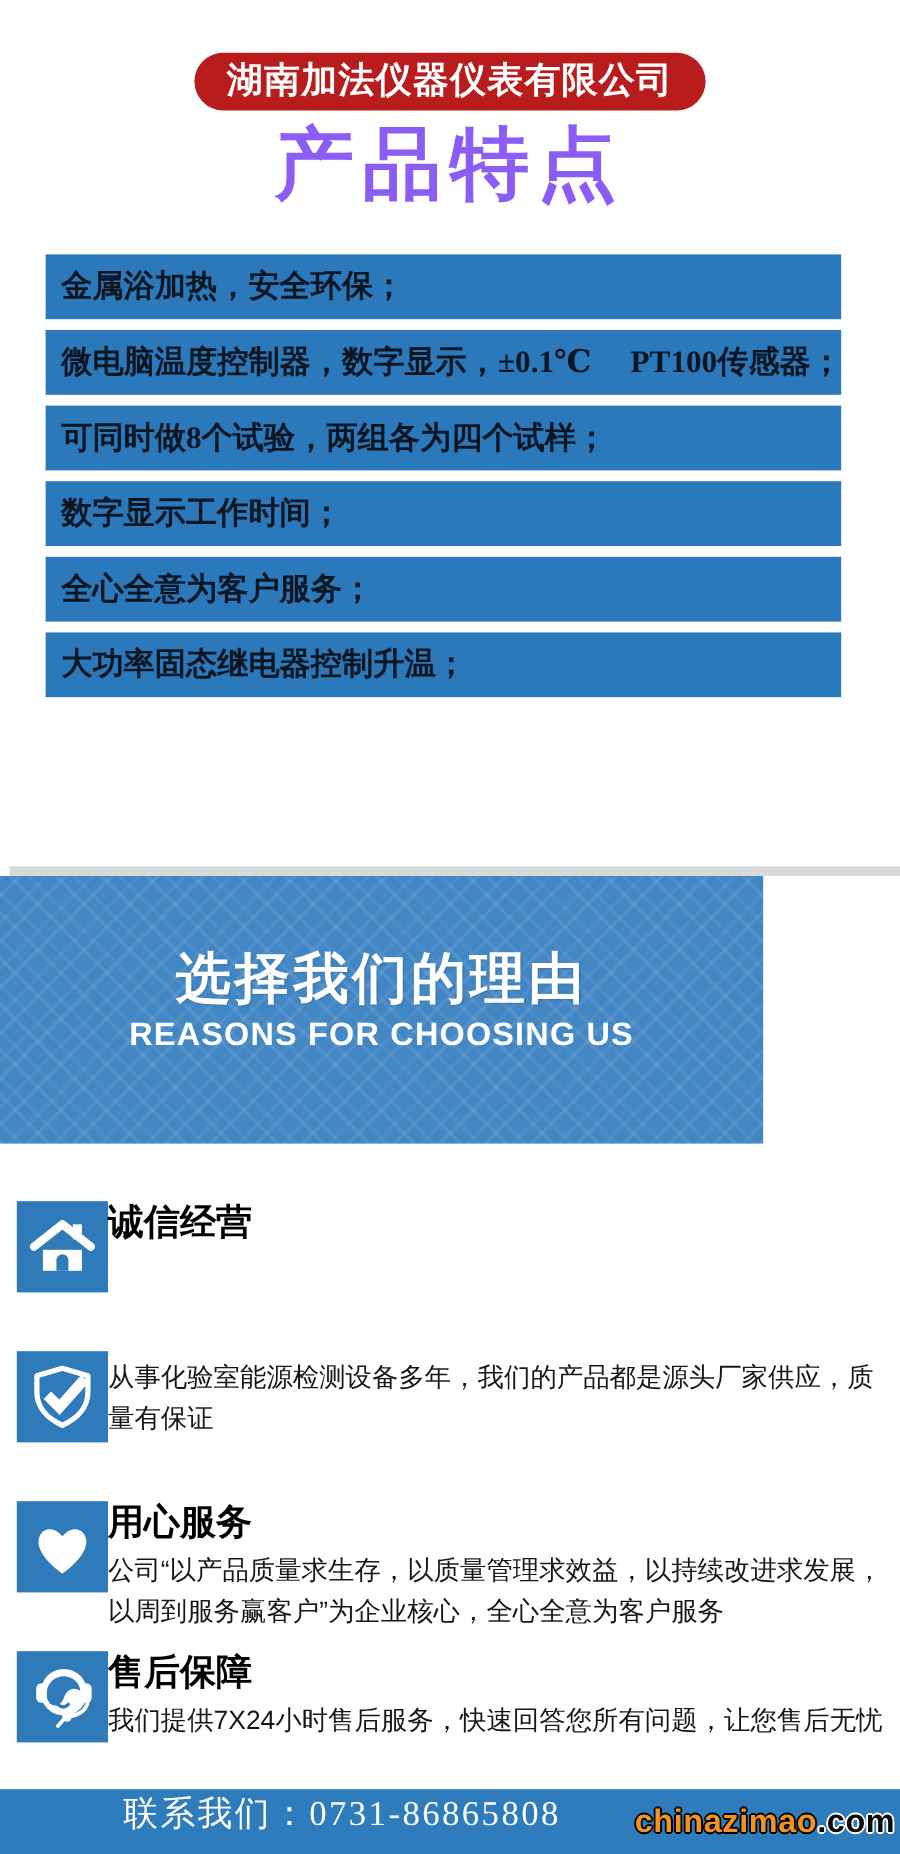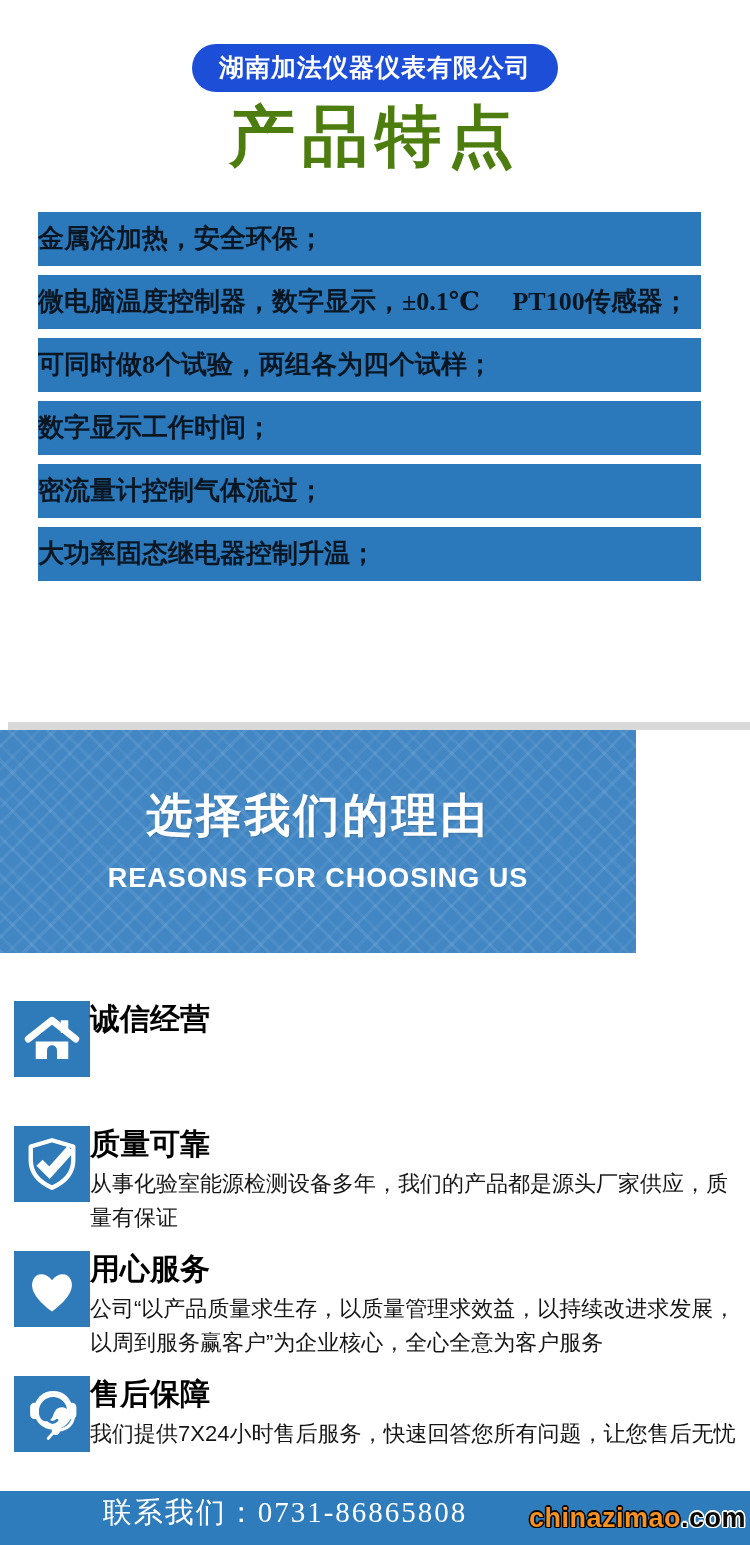--- a/index.html
+++ b/index.html
@@ -10,46 +10,47 @@
     background:#ffffff;
     overflow:hidden;
     font-family:"Liberation Sans","DejaVu Sans",sans-serif;
   }
 
   
   .badge{
     position:absolute;top:44px;left:50%;transform:translateX(-50%);
     height:48px;line-height:48px;
     padding:0 27px;
-    background:#1d4ed8;
+    background:#b91c1c;
     border-radius:26px;
     color:#ffffff;
     font-family:"Liberation Serif","DejaVu Serif",serif;
-    font-size:25px;font-weight:600;letter-spacing:1px;
+    font-size:30px;font-weight:600;letter-spacing:1px;
     white-space:nowrap;
   }
 
   
   .page-title{
     position:absolute;top:92px;left:0;right:0;
     text-align:center;
     font-size:66px;font-weight:900;
-    color:#4d7c0f;
+    color:#8b5cf6;
     letter-spacing:7px;
     font-family:Liberation Serif, serif;
   }
 
   
   .bars{
     position:absolute;top:212px;left:38px;width:663px;
   }
   .bar{
     height:54px;line-height:54px;
     margin-bottom:9px;
     background:#2b79bb;
+    padding-left:13px;
     font-family:"Liberation Serif","DejaVu Serif",serif;
     font-size:26px;font-weight:700;
     color:#0a1622;
     white-space:pre;
     overflow:hidden;
   }
 
   
   .gray-strip{
     position:absolute;top:722px;left:8px;right:0;height:8px;
@@ -68,21 +69,20 @@
     text-align:center;
     color:#ffffff;
   }
   .banner-title{
     margin-top:55px;
     font-family:"Liberation Serif","DejaVu Serif",serif;
     font-size:46px;font-weight:700;letter-spacing:3px;
     text-shadow:1px 1px 2px rgba(0,0,0,0.15);
   }
   .banner-subtitle{
-    margin-top:16px;
     font-size:27px;font-weight:700;letter-spacing:1px;
   }
 
   
   .reason{
     position:absolute;left:14px;right:8px;
   }
   .reason .icon-box{
     float:left;
     width:76px;height:76px;
@@ -140,21 +140,21 @@
 
   <div class="badge">湖南加法仪器仪表有限公司</div>
 
   <div class="page-title">产品特点</div>
 
   <div class="bars">
     <div class="bar">金属浴加热，安全环保；</div>
     <div class="bar">微电脑温度控制器，数字显示，±0.1℃　 PT100传感器；</div>
     <div class="bar">可同时做8个试验，两组各为四个试样；</div>
     <div class="bar">数字显示工作时间；</div>
-    <div class="bar">密流量计控制气体流过；</div>
+    <div class="bar">全心全意为客户服务；</div>
     <div class="bar">大功率固态继电器控制升温；</div>
   </div>
 
   <div class="gray-strip"></div>
 
   <div class="banner">
     <div class="banner-title">选择我们的理由</div>
     <div class="banner-subtitle">REASONS FOR CHOOSING US</div>
   </div>
 
@@ -173,21 +173,20 @@
   </div>
 
   <div class="reason" style="top:1126px;">
     <div class="icon-box">
       <svg width="60" height="60" viewBox="0 0 48 48">
         <path d="M24 5 L41 10 V21 C41 31 34 38.5 24 43 C14 38.5 7 31 7 21 V10 Z" fill="none" stroke="#ffffff" stroke-width="3.5" stroke-linejoin="round"></path>
         <path d="M14 23 L22 31 L39 12" stroke="#ffffff" stroke-width="7" fill="none"></path>
       </svg>
     </div>
     <div class="txt">
-      <div class="r-title">质量可靠</div>
       <div class="r-body">从事化验室能源检测设备多年，我们的产品都是源头厂家供应，质量有保证</div>
     </div>
   </div>
 
   <div class="reason" style="top:1251px;">
     <div class="icon-box">
       <svg width="60" height="60" viewBox="0 0 48 48">
         <path d="M24 42 C12 33 5.5 24 9 16.5 C11.5 11 19 10.5 24 17 C29 10.5 36.5 11 39 16.5 C42.5 24 36 33 24 42 Z" fill="#ffffff"></path>
       </svg>
     </div>

